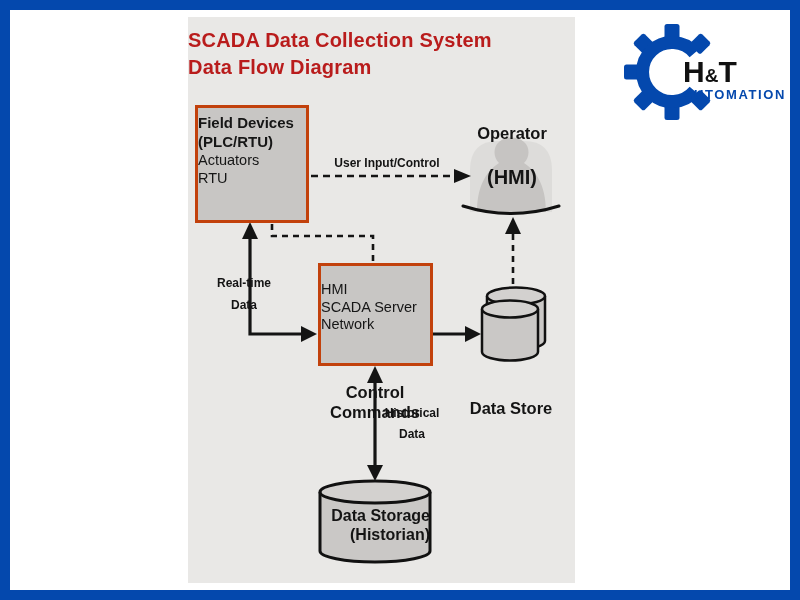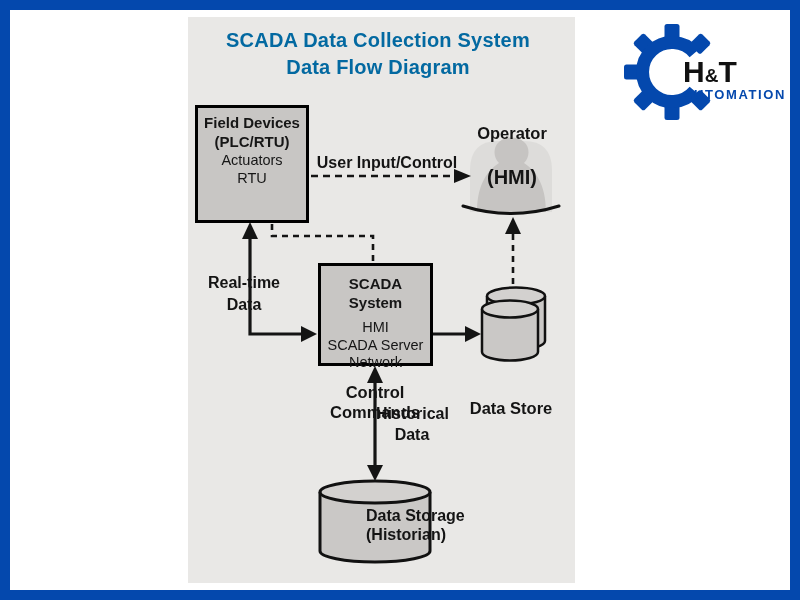--- a/index.html
+++ b/index.html
@@ -2,42 +2,42 @@
 <html><head>
 <meta charset="utf-8">
 <style>
   * { margin:0; padding:0; box-sizing:border-box; }
   html,body { width:800px; height:600px; background:#ffffff; font-family:"Liberation Sans", sans-serif; }
   #stage { position:relative; width:800px; height:600px; background:#fff; overflow:hidden; }
   #frame { position:absolute; inset:0; border:10px solid #0448ad; pointer-events:none; z-index:50; }
   #panel { position:absolute; left:188px; top:17px; width:387px; height:566px; background:#e9e8e6; }
 
   .abs { position:absolute; }
-  #diagram-title { left:188px; top:27px; width:380px; text-align:center; color:#0369a1;
+  #diagram-title { left:188px; top:27px; width:380px; text-align:left; color:#b91c1c;
                    font-size:20px; font-weight:bold; line-height:27px; letter-spacing:0.2px; }
 
-  .node-box { position:absolute; background:#c8c6c4; border:3px solid #000000; text-align:center; color:#161616; }
+  .node-box { position:absolute; background:#c8c6c4; border:3px solid #c2410c; text-align:left; color:#161616; }
   #field-devices-box { left:195px; top:105px; width:114px; height:118px; padding-top:5px; }
   #scada-box { left:318px; top:263px; width:115px; height:103px; padding-top:8px; }
   .box-title { font-size:15px; font-weight:bold; line-height:19px; }
   .box-item  { font-size:14.5px; line-height:18px; }
   #scada-box .box-item { line-height:17.5px; }
   #scada-gap { height:7px; }
 
-  .flow-label { position:absolute; color:#141414; font-weight:bold; font-size:16px; line-height:20px; text-align:center; }
+  .flow-label { position:absolute; color:#141414; font-weight:bold; font-size:12px; line-height:20px; text-align:center; }
   #lbl-user-input { left:311px; top:153px; width:152px; }
   #lbl-real-time  { left:199px; top:272px; width:90px; line-height:22px; }
   #lbl-user-control { left:424px; top:283px; width:72px; }
   #lbl-control-commands { left:301px; top:382px; width:148px; font-size:16.5px; }
   #lbl-historical { left:376px; top:403px; width:72px; line-height:21px; }
   #lbl-data-store { left:463px; top:366px; width:96px; font-size:16.5px;margin-top:32px; }
   #lbl-operator   { left:469px; top:123px; width:86px; font-size:16.5px; }
   #lbl-hmi        { left:469px; top:167px; width:86px; font-weight:600; font-size:20px; }
   #lbl-historian-1 { font-size:16px; font-weight:bold; line-height:19px; }
-  #historian-text { left:320px; top:506px; width:110px; text-align:left; color:#141414;margin-left:46px; }
+  #historian-text { left:320px; top:506px; width:110px; text-align:right; color:#141414; }
 
   svg { position:absolute; left:0; top:0; }
   #shapes { z-index:1; }
   .node-box, .flow-label, #diagram-title, #historian-text { z-index:2; }
 </style>
 </head>
 <body>
 
 <div id="stage">
 
@@ -109,21 +109,20 @@
   </div>
 
   <div id="field-devices-box" class="node-box">
     <div class="box-title">Field Devices</div>
     <div class="box-title">(PLC/RTU)</div>
     <div class="box-item">Actuators</div>
     <div class="box-item">RTU</div>
   </div>
 
   <div id="scada-box" class="node-box">
-    <div class="box-title">SCADA System</div>
     <div id="scada-gap"></div>
     <div class="box-item">HMI</div>
     <div class="box-item">SCADA Server</div>
     <div class="box-item">Network</div>
   </div>
 
   <div id="lbl-operator" class="flow-label">Operator</div>
   <div id="lbl-hmi" class="flow-label">(HMI)</div>
 
   <div id="lbl-data-store" class="flow-label">Data Store</div>

